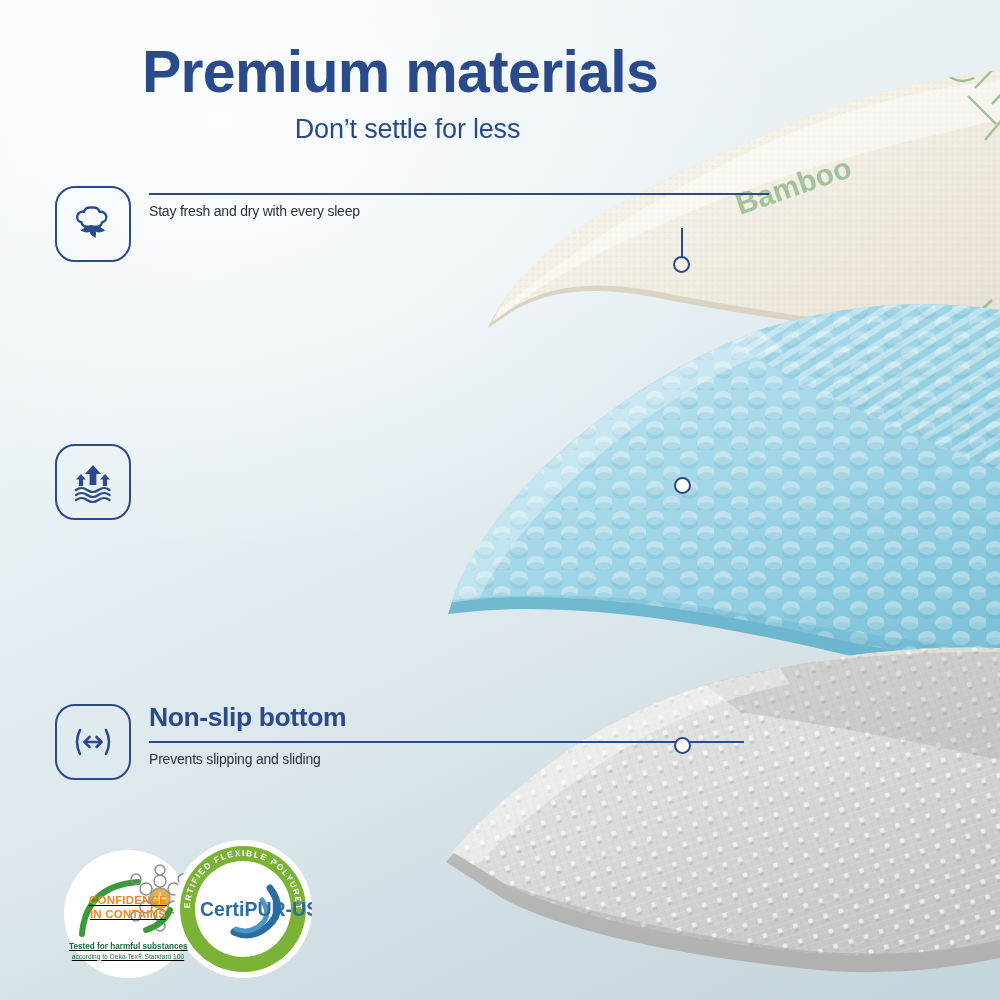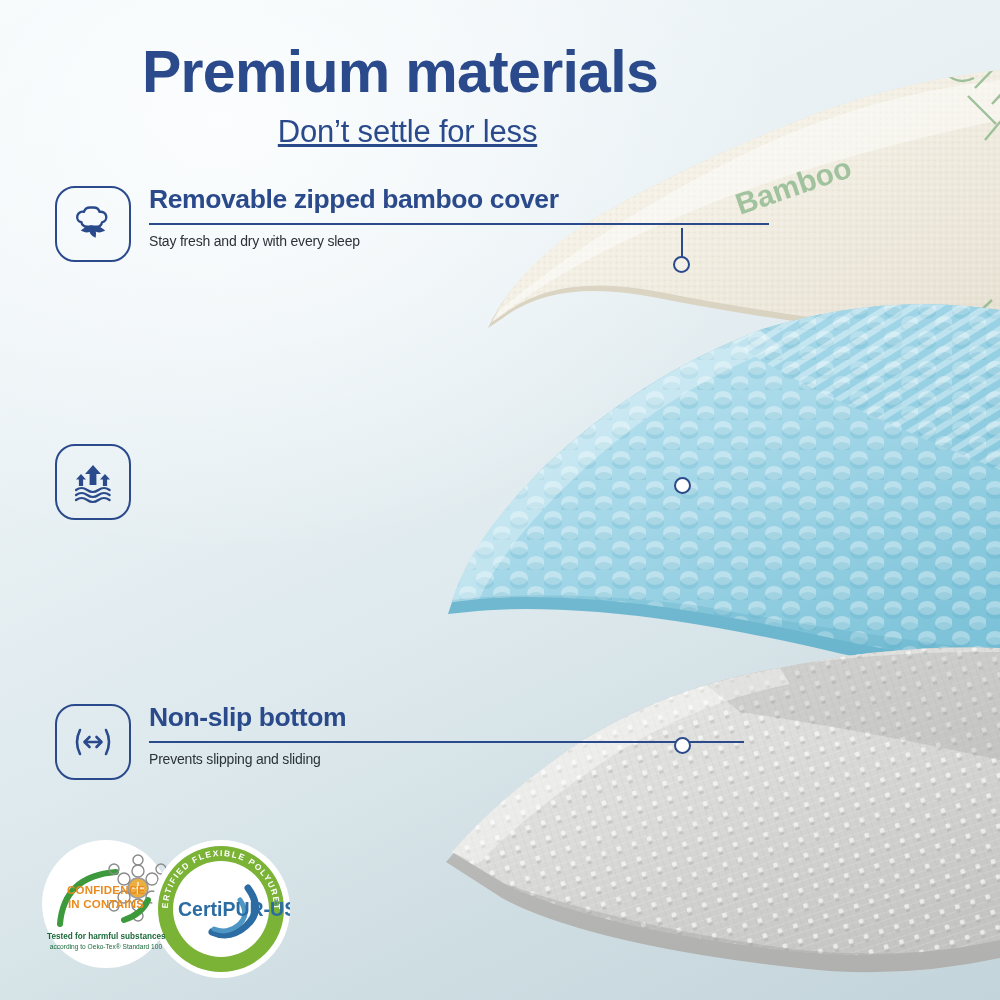--- a/index.html
+++ b/index.html
@@ -36,25 +36,24 @@
   .title {
     margin: 0;
     font-size: 59px;
     font-weight: bold;
     color: #2a4a8b;
     letter-spacing: -0.7px;
     line-height: 1.05;
   }
   .subtitle {
     margin: 10px 0 0 15px;
-    font-size: 31px;
+    font-size: 27px;
     font-weight: normal;
     color: #2a4a8b;
     letter-spacing: -0.2px;
-    text-decoration: underline;
   }
 
   
   .product {
     position: absolute;
     inset: 0;
     z-index: 10;
   }
   .product svg {
     position: absolute;
@@ -133,25 +132,26 @@
     position: absolute;
     width: 2px;
     background: #2a4a8b;
     z-index: 40;
   }
   .vline-1 { left: 680.5px; top: 228px; height: 30px; }
 
   
   .badges {
     position: absolute;
-    left: 42px;
+    left: 64px;
     top: 840px;
     z-index: 50;
     display: flex;
-    align-items: flex-start;
+    align-items: flex-end;
+    text-decoration: underline;
   }
   .badge-oeko {
     width: 128px;
     height: 128px;
     border-radius: 50%;
     background: #ffffff;
     display: flex;
     align-items: center;
     justify-content: center;
     position: relative;
@@ -345,21 +345,20 @@
       <svg width="46" height="44" viewBox="0 0 46 44">
         <g fill="#2a4a8b">
           <path d="M23.5 5.5c3.1 0 5.4 1.9 6.1 4.3 2.9-.6 6 1.2 6.6 4.2.6 3-1.3 5.8-4.2 6.4-.5 2.5-2.9 4.3-5.8 4.3h-9c-3 0-5.4-1.9-5.8-4.4-2.9-.6-4.7-3.4-4.1-6.4.6-3 3.7-4.8 6.6-4.1.8-2.4 3-4.3 6.1-4.3z" fill="none" stroke="#2a4a8b" stroke-width="2.4" stroke-linejoin="round"></path>
           <path d="M23 23.5c2.6 2.6 3.6 7 2.6 12.2-4.1-1.6-6.6-5-6.6-9 0-1.3.3-2.4 1-3.4z"></path>
           <path d="M24.6 24c3.3-.6 7.2 1 10.6 4.6-3.8 2.3-7.9 2.4-10.7.2-.9-.7-1.4-1.6-1.6-2.6z"></path>
           <path d="M21.4 24c-3.3-.6-7.2 1-10.6 4.6 3.8 2.3 7.9 2.4 10.7.2.9-.7 1.4-1.6 1.6-2.6z"></path>
         </g>
       </svg>
     </div>
     <div class="feature-text">
-      <div class="feature-title">Removable zipped bamboo cover</div>
       <div class="feature-rule"></div>
       <div class="feature-sub">Stay fresh and dry with every sleep</div>
     </div>
   </div>
   <div class="vline vline-1"></div>
   <div class="dot dot-1"></div>
 
   <div class="feature feature-2 f2">
     <div class="icon-box">
       <svg width="46" height="46" viewBox="0 0 46 46">

